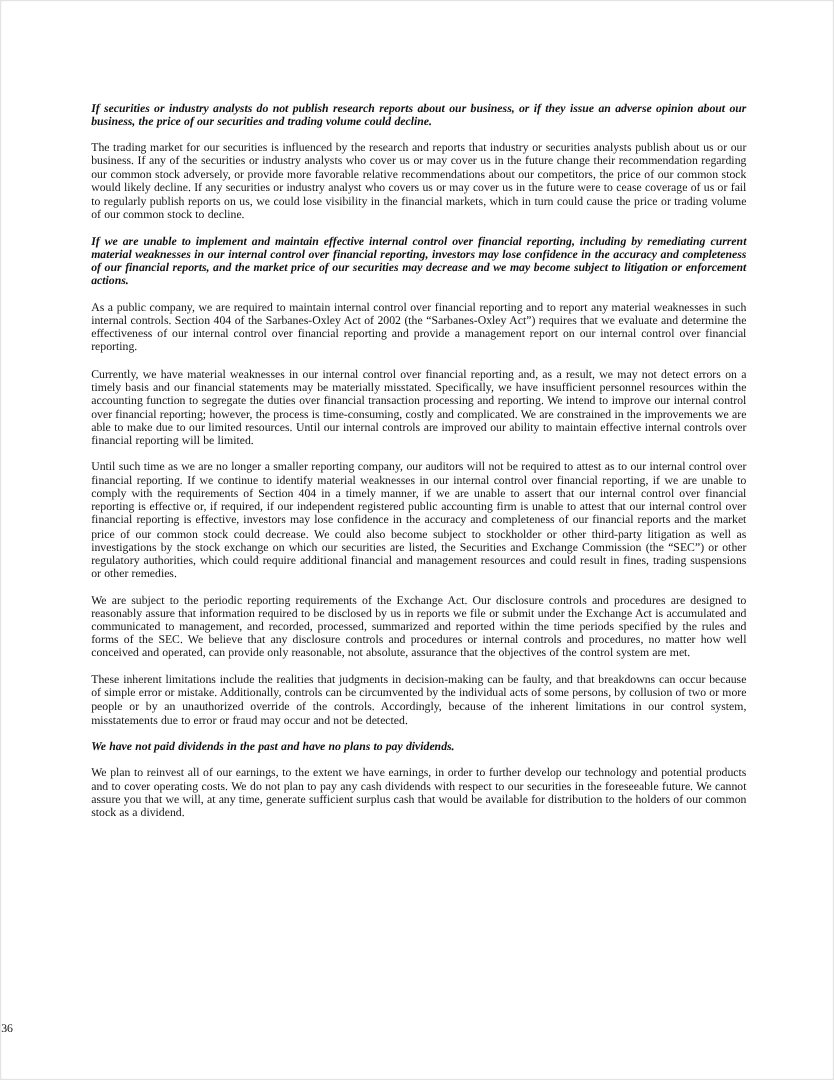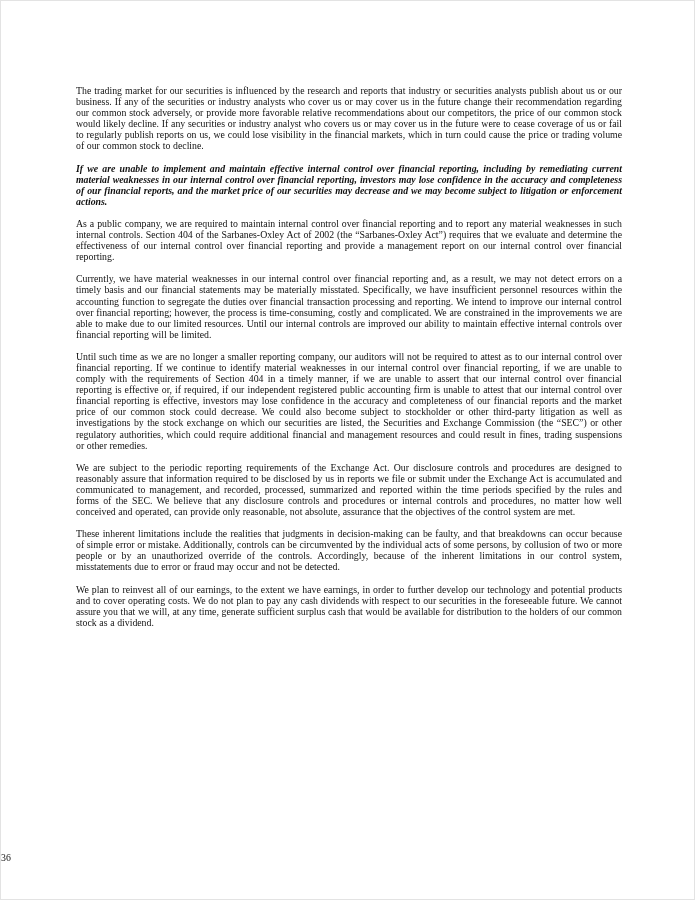--- a/index.html
+++ b/index.html
@@ -43,25 +43,27 @@
     right: 0;
     text-align: left;
     font-size: 9.8px;
   }
 </style>
 </head>
 <body>
 
 <div class="page">
   <article class="content">
+    <div class="block heading">If securities or industry analysts do not publish research reports about our business, or if they issue an adverse opinion about our business, the price of our securities and trading volume could decline.</div>
     <div class="block">The trading market for our securities is influenced by the research and reports that industry or securities analysts publish about us or our business. If any of the securities or industry analysts who cover us or may cover us in the future change their recommendation regarding our common stock adversely, or provide more favorable relative recommendations about our competitors, the price of our common stock would likely decline. If any securities or industry analyst who covers us or may cover us in the future were to cease coverage of us or fail to regularly publish reports on us, we could lose visibility in the financial markets, which in turn could cause the price or trading volume of our common stock to decline.</div>
     <div class="block heading">If we are unable to implement and maintain effective internal control over financial reporting, including by remediating current material weaknesses in our internal control over financial reporting, investors may lose confidence in the accuracy and completeness of our financial reports, and the market price of our securities may decrease and we may become subject to litigation or enforcement actions.</div>
     <div class="block">As a public company, we are required to maintain internal control over financial reporting and to report any material weaknesses in such internal controls. Section 404 of the Sarbanes-Oxley Act of 2002 (the “Sarbanes-Oxley Act”) requires that we evaluate and determine the effectiveness of our internal control over financial reporting and provide a management report on our internal control over financial reporting.</div>
     <div class="block">Currently, we have material weaknesses in our internal control over financial reporting and, as a result, we may not detect errors on a timely basis and our financial statements may be materially misstated. Specifically, we have insufficient personnel resources within the accounting function to segregate the duties over financial transaction processing and reporting. We intend to improve our internal control over financial reporting; however, the process is time-consuming, costly and complicated. We are constrained in the improvements we are able to make due to our limited resources. Until our internal controls are improved our ability to maintain effective internal controls over financial reporting will be limited.</div>
     <div class="block">Until such time as we are no longer a smaller reporting company, our auditors will not be required to attest as to our internal control over financial reporting. If we continue to identify material weaknesses in our internal control over financial reporting, if we are unable to comply with the requirements of Section 404 in a timely manner, if we are unable to assert that our internal control over financial reporting is effective or, if required, if our independent registered public accounting firm is unable to attest that our internal control over financial reporting is effective, investors may lose confidence in the accuracy and completeness of our financial reports and the market price of our common stock could decrease. We could also become subject to stockholder or other third-party litigation as well as investigations by the stock exchange on which our securities are listed, the Securities and Exchange Commission (the “SEC”) or other regulatory authorities, which could require additional financial and management resources and could result in fines, trading suspensions or other remedies.</div>
     <div class="block">We are subject to the periodic reporting requirements of the Exchange Act. Our disclosure controls and procedures are designed to reasonably assure that information required to be disclosed by us in reports we file or submit under the Exchange Act is accumulated and communicated to management, and recorded, processed, summarized and reported within the time periods specified by the rules and forms of the SEC. We believe that any disclosure controls and procedures or internal controls and procedures, no matter how well conceived and operated, can provide only reasonable, not absolute, assurance that the objectives of the control system are met.</div>
     <div class="block">These inherent limitations include the realities that judgments in decision-making can be faulty, and that breakdowns can occur because of simple error or mistake. Additionally, controls can be circumvented by the individual acts of some persons, by collusion of two or more people or by an unauthorized override of the controls. Accordingly, because of the inherent limitations in our control system, misstatements due to error or fraud may occur and not be detected.</div>
+    <div class="block heading">We have not paid dividends in the past and have no plans to pay dividends.</div>
     <div class="block">We plan to reinvest all of our earnings, to the extent we have earnings, in order to further develop our technology and potential products and to cover operating costs. We do not plan to pay any cash dividends with respect to our securities in the foreseeable future. We cannot assure you that we will, at any time, generate sufficient surplus cash that would be available for distribution to the holders of our common stock as a dividend.</div>
   </article>
   <footer class="page-footer">
     <span>36</span>
   </footer>
 </div>
 
 </body></html>

